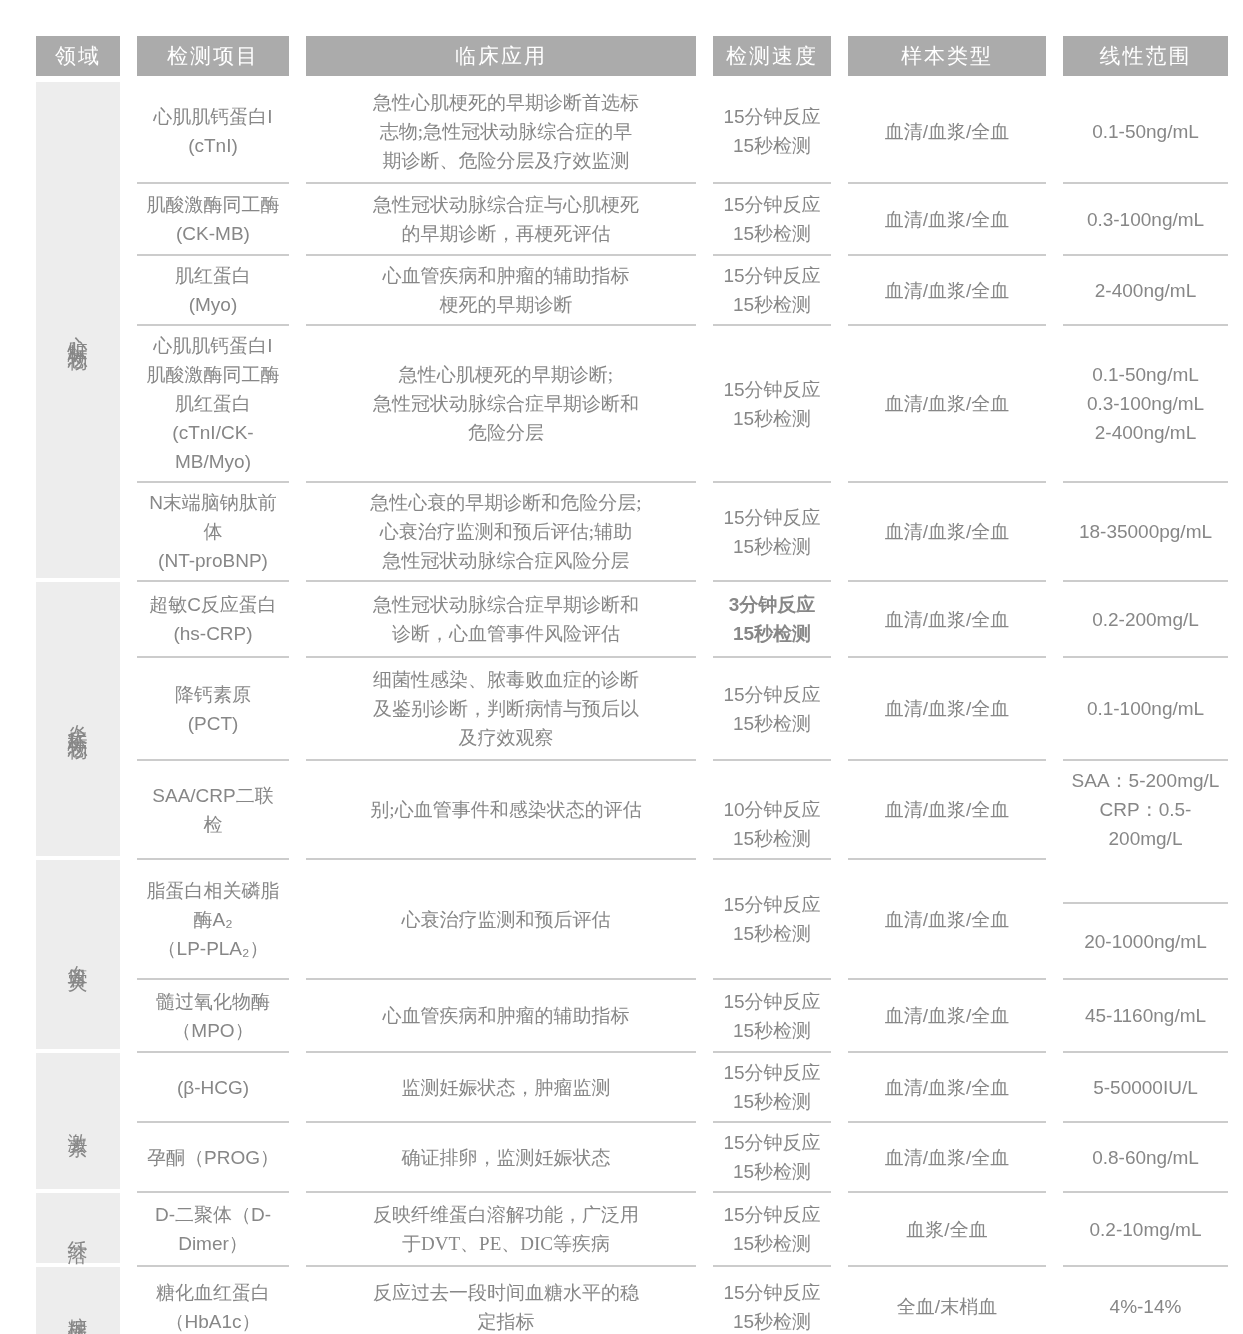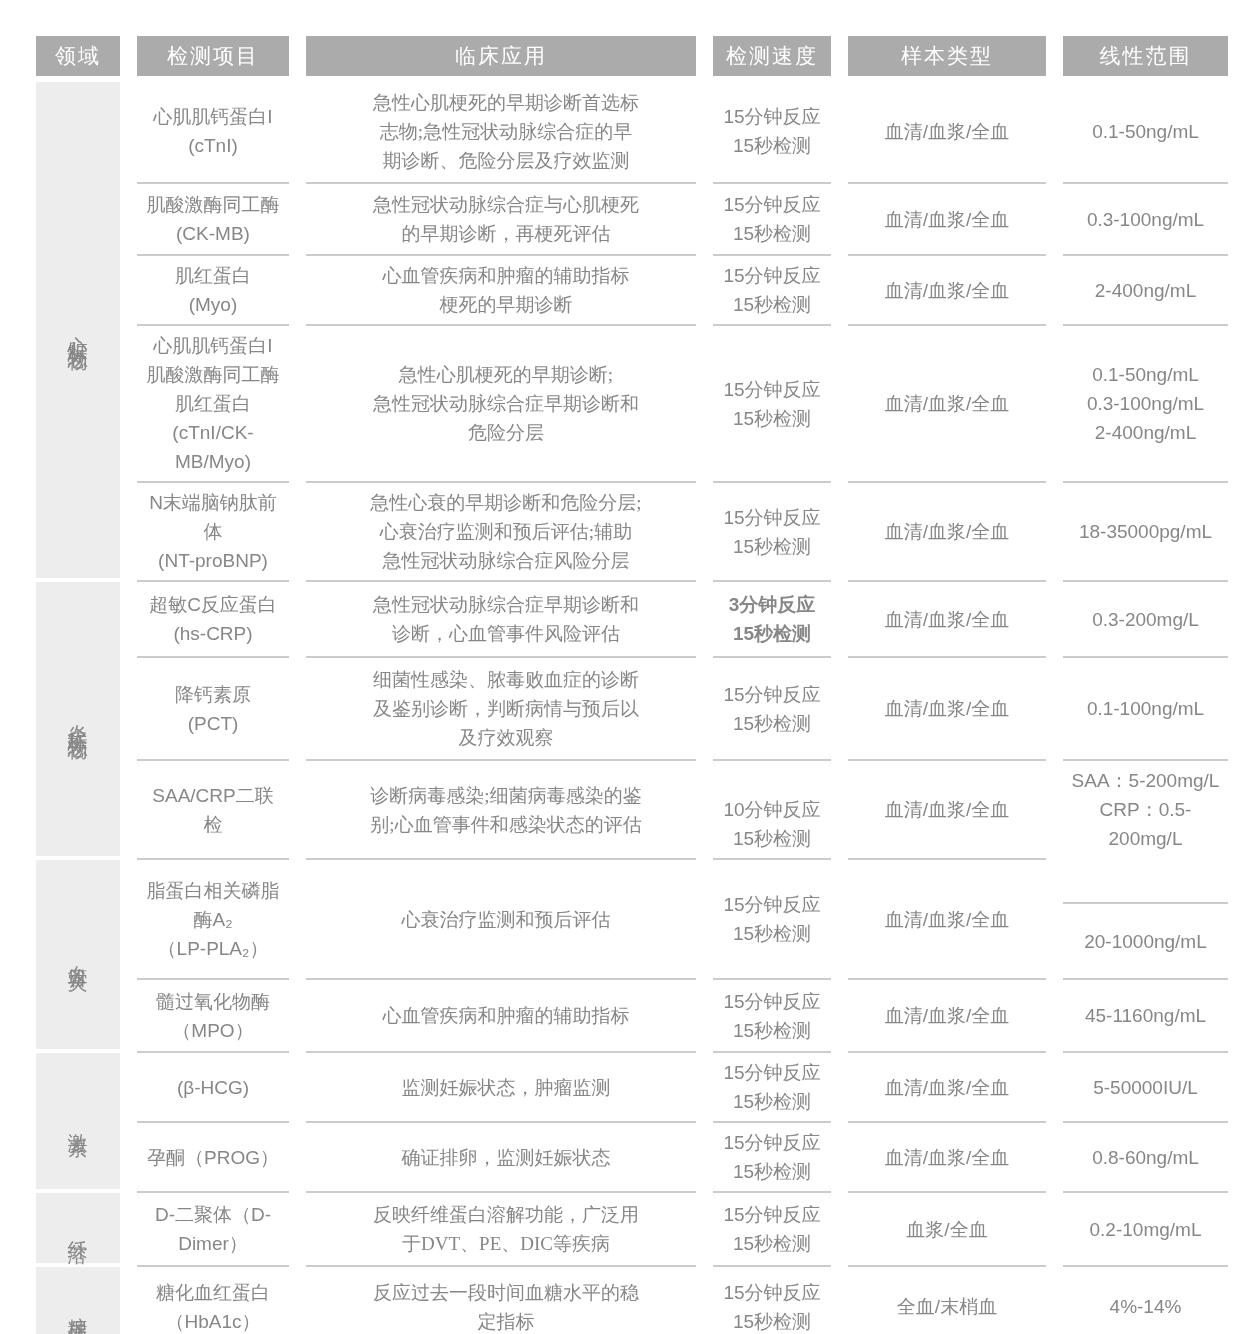--- a/index.html
+++ b/index.html
@@ -191,21 +191,21 @@
         <span class="line">诊断，心血管事件风险评估</span>
       </div>
       <div class="cell" style="min-height: 76px; font-weight: bold;">
         <span class="line">3分钟反应</span>
         <span class="line">15秒检测</span>
       </div>
       <div class="cell" style="min-height: 76px;">
         <span class="line">血清/血浆/全血</span>
       </div>
       <div class="cell" style="min-height: 76px;">
-        <span class="line">0.3-200mg/L</span>
+        <span class="line">0.2-200mg/L</span>
       </div>
       <div class="cell" style="min-height: 103px;">
         <span class="line">降钙素原</span>
         <span class="line">(PCT)</span>
       </div>
       <div class="cell app" style="min-height: 103px;">
         <span class="line">细菌性感染、脓毒败血症的诊断</span>
         <span class="line">及鉴别诊断，判断病情与预后以</span>
         <span class="line">及疗效观察</span>
       </div>
@@ -216,21 +216,20 @@
       <div class="cell" style="min-height: 103px;">
         <span class="line">血清/血浆/全血</span>
       </div>
       <div class="cell" style="min-height: 103px;">
         <span class="line">0.1-100ng/mL</span>
       </div>
       <div class="cell" style="min-height: 70px;">
         <span class="line">SAA/CRP二联检</span>
       </div>
       <div class="cell app" style="min-height: 70px;">
-        <span class="line">诊断病毒感染;细菌病毒感染的鉴</span>
         <span class="line">别;心血管事件和感染状态的评估</span>
       </div>
       <div class="cell" style="min-height: 70px; justify-content: flex-end;">
         <span class="line">10分钟反应</span>
         <span class="line">15秒检测</span>
       </div>
       <div class="cell" style="min-height: 70px;">
         <span class="line">血清/血浆/全血</span>
       </div>
       <div class="cell" style="min-height: 70px;">

